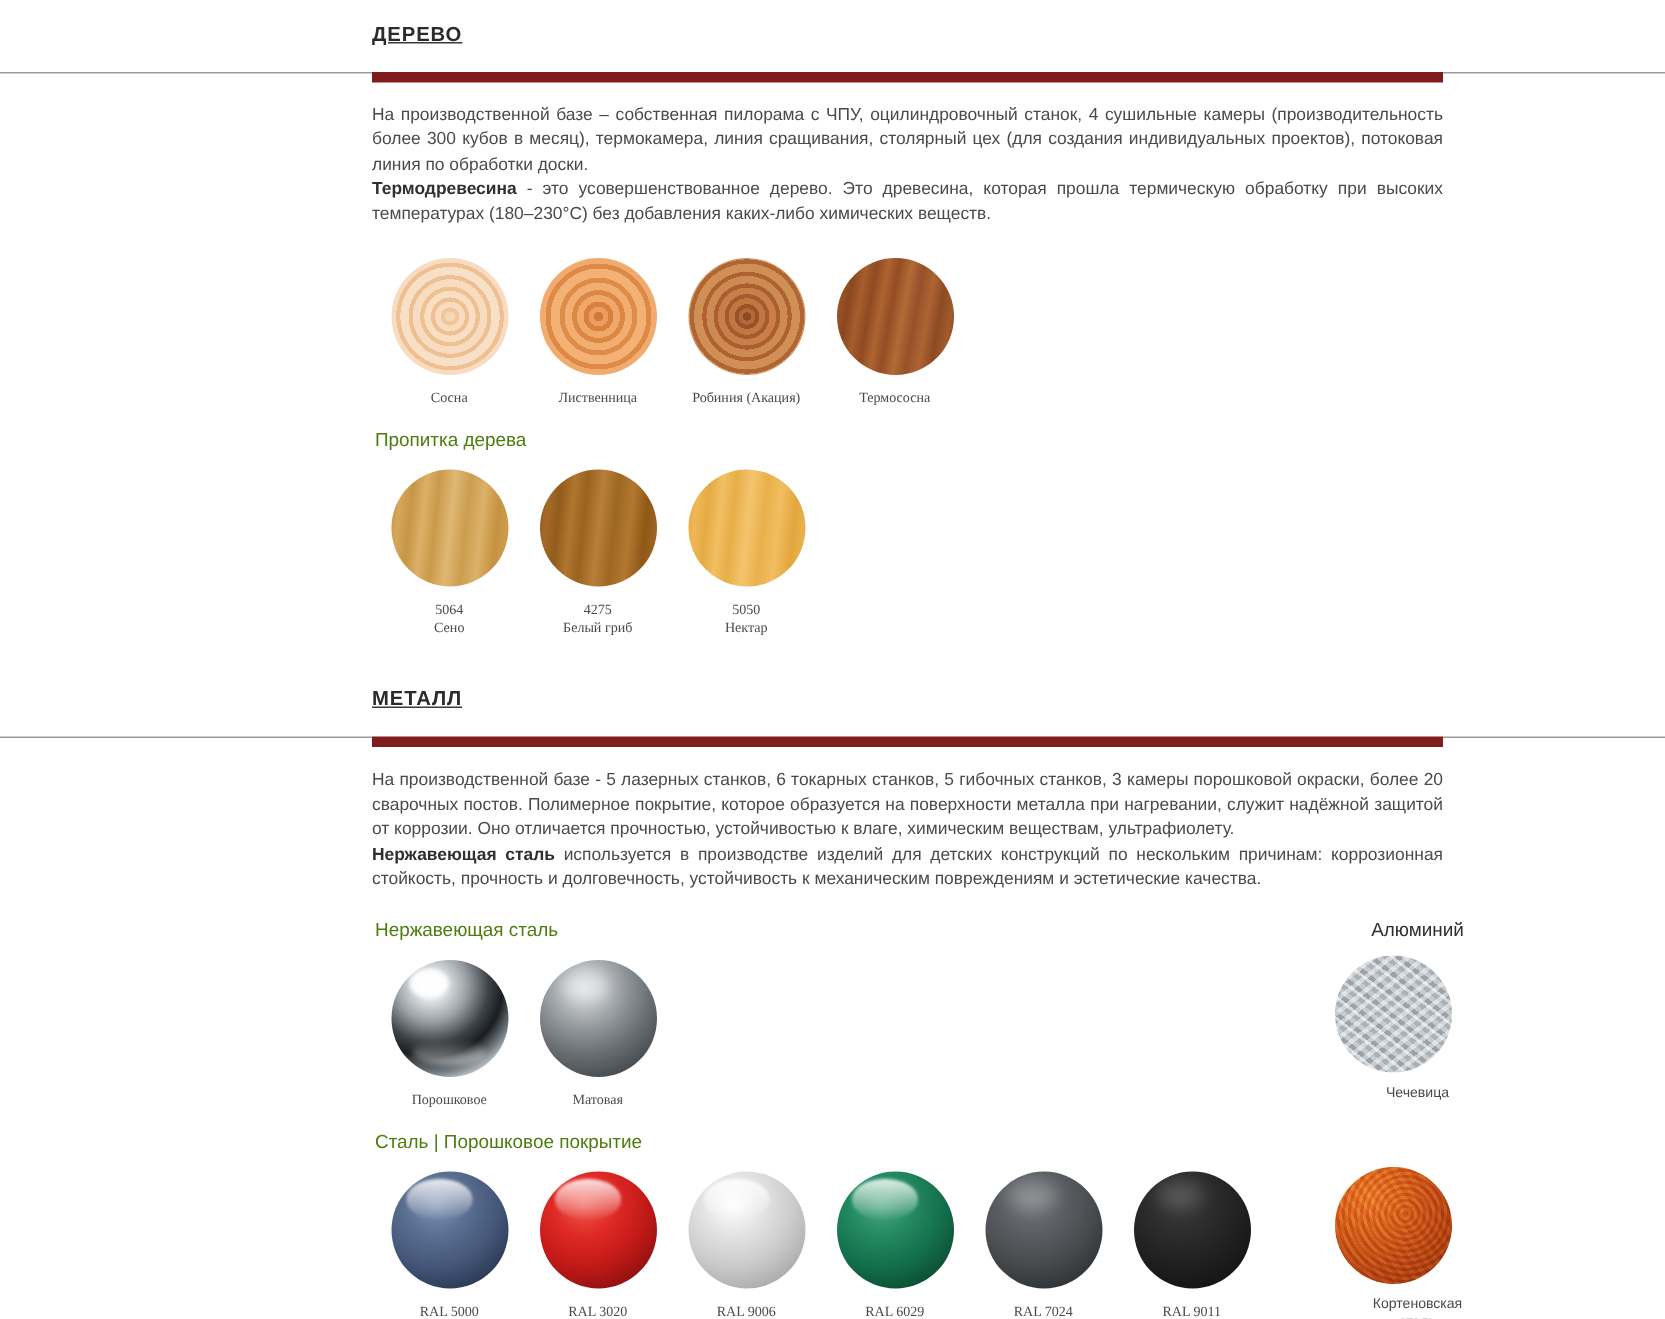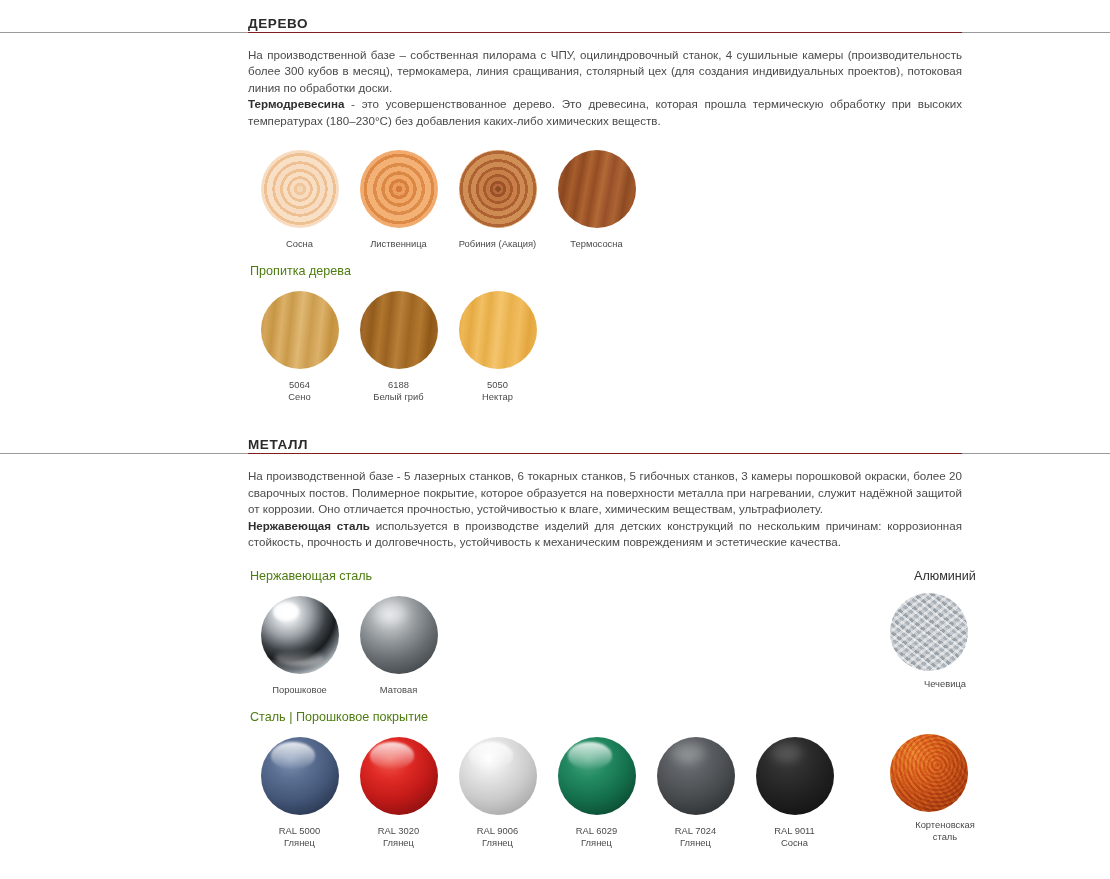--- a/index.html
+++ b/index.html
@@ -20,22 +20,23 @@
     width: 1110px;
     height: 879px;
     padding: 0;
   }
 
   
   .section-head {
     position: relative;
     margin-left: 248px;
     margin-right: 148px;
-    padding-bottom: 0;
-    border-bottom: 1px solid #7f1d1d;
+    padding-bottom: 16px;
+    border-bottom: 7px solid #7f1d1d;
+    text-decoration: underline;
   }
   .section-head .title {
     font-size: 13.5px;
     font-weight: bold;
     letter-spacing: 0.6px;
     color: #2b2b2b;
   }
   .section-head::before {
     content: "";
     position: absolute;
@@ -72,20 +73,21 @@
     margin-left: 250px;
     font-size: 12.6px;
     color: #4d7c0f;
   }
 
   
   .swatch-row {
     margin-left: 250px;
     display: flex;
     align-items: flex-start;
+    font-family: Liberation Serif, serif;
   }
   .swatch {
     width: 99px;
     margin-right: 0;
     text-align: center;
   }
   .swatch .disc-wrap {
     height: 84px;
     display: flex;
     align-items: center;
@@ -211,21 +213,21 @@
         <span class="nm">Сено</span>
       </div>
     </div>
 
     <div class="swatch">
       <div class="disc-wrap">
         <div class="disc" style="background:
                linear-gradient(96deg, #8d5516 0%, #a4692a 9%, #925c1b 18%, #b0762f 28%, #9a6220 38%, #b87f39 50%, #9d6722 62%, #b27830 74%, #8f5817 86%, #a56b2b 100%);"></div>
       </div>
       <div class="caption">
-        <span class="nm">6188</span>
+        <span class="nm">4275</span>
         <span class="nm">Белый гриб</span>
       </div>
     </div>
 
     <div class="swatch">
       <div class="disc-wrap">
         <div class="disc" style="background:
                linear-gradient(96deg, #e2a43c 0%, #efb755 9%, #e5aa43 18%, #f2bf63 28%, #e7ae48 38%, #f4c46d 50%, #e9b14c 62%, #f1bd60 74%, #e3a63e 86%, #edb957 100%);"></div>
       </div>
       <div class="caption">

